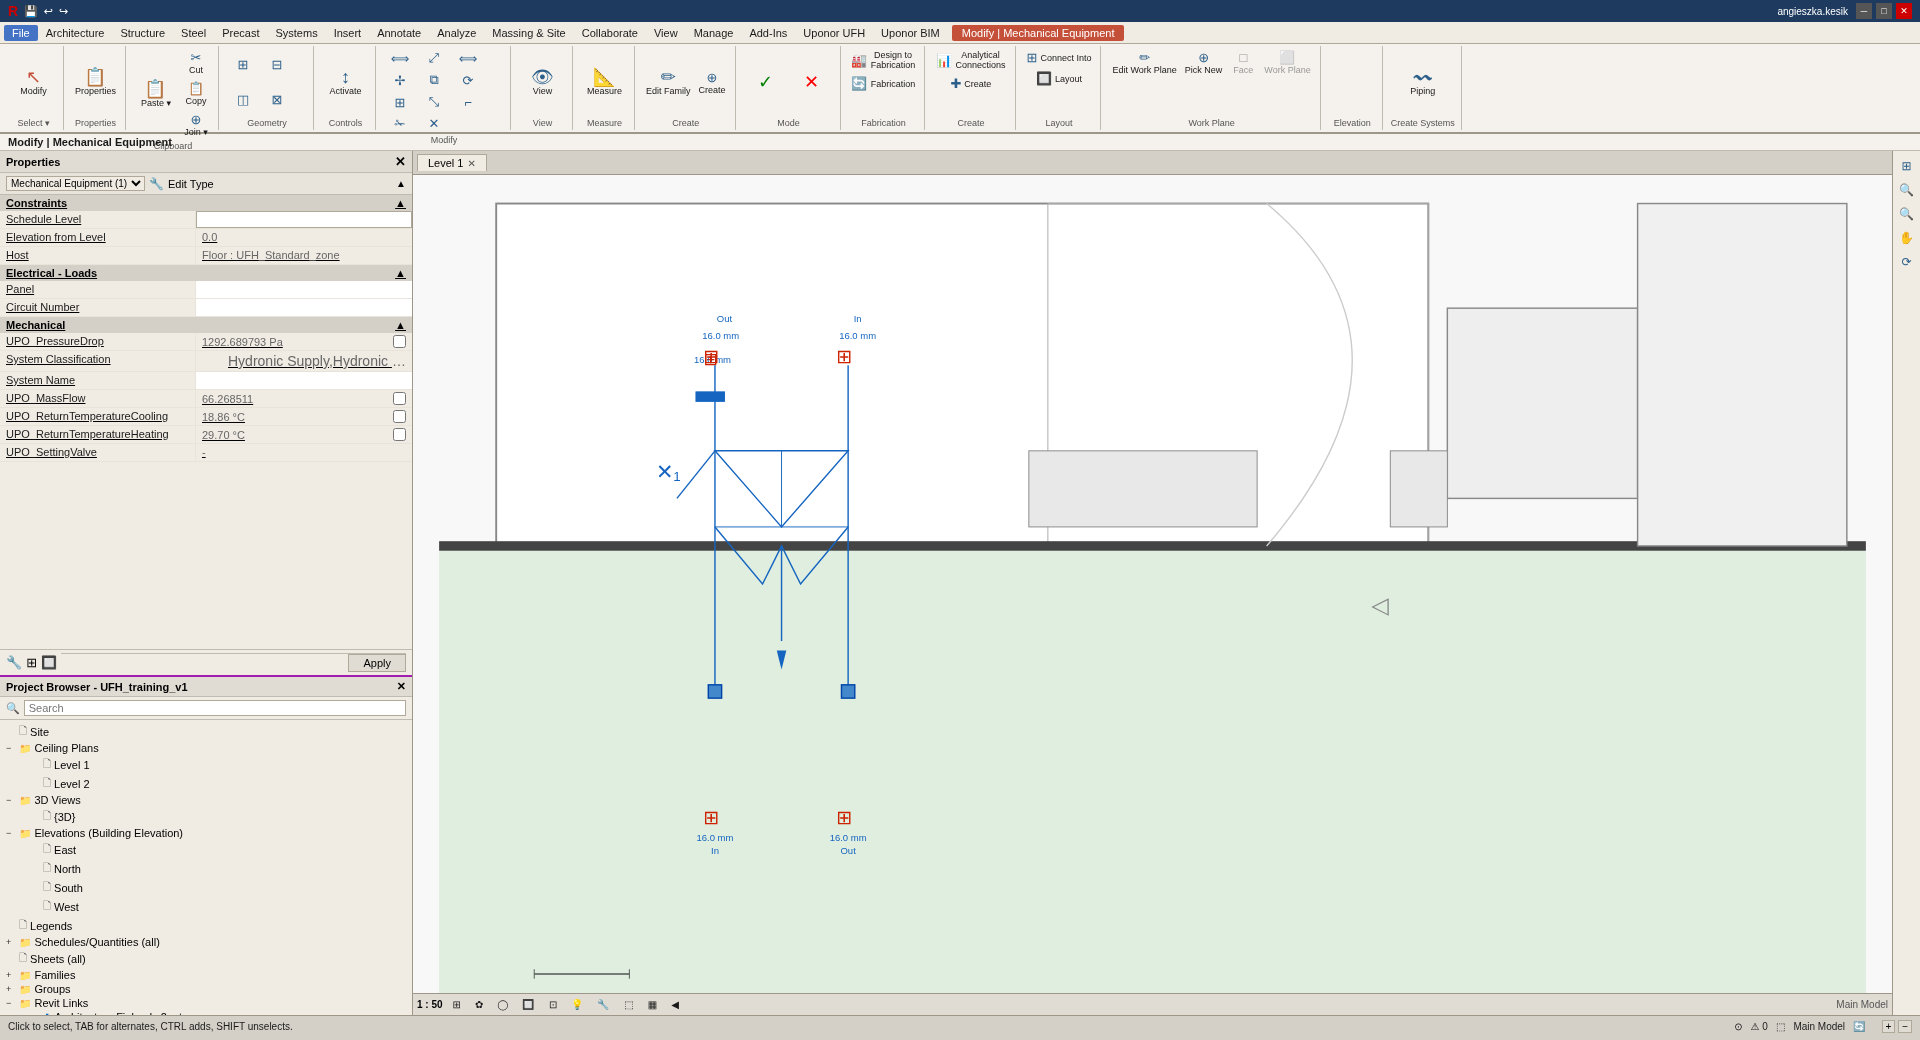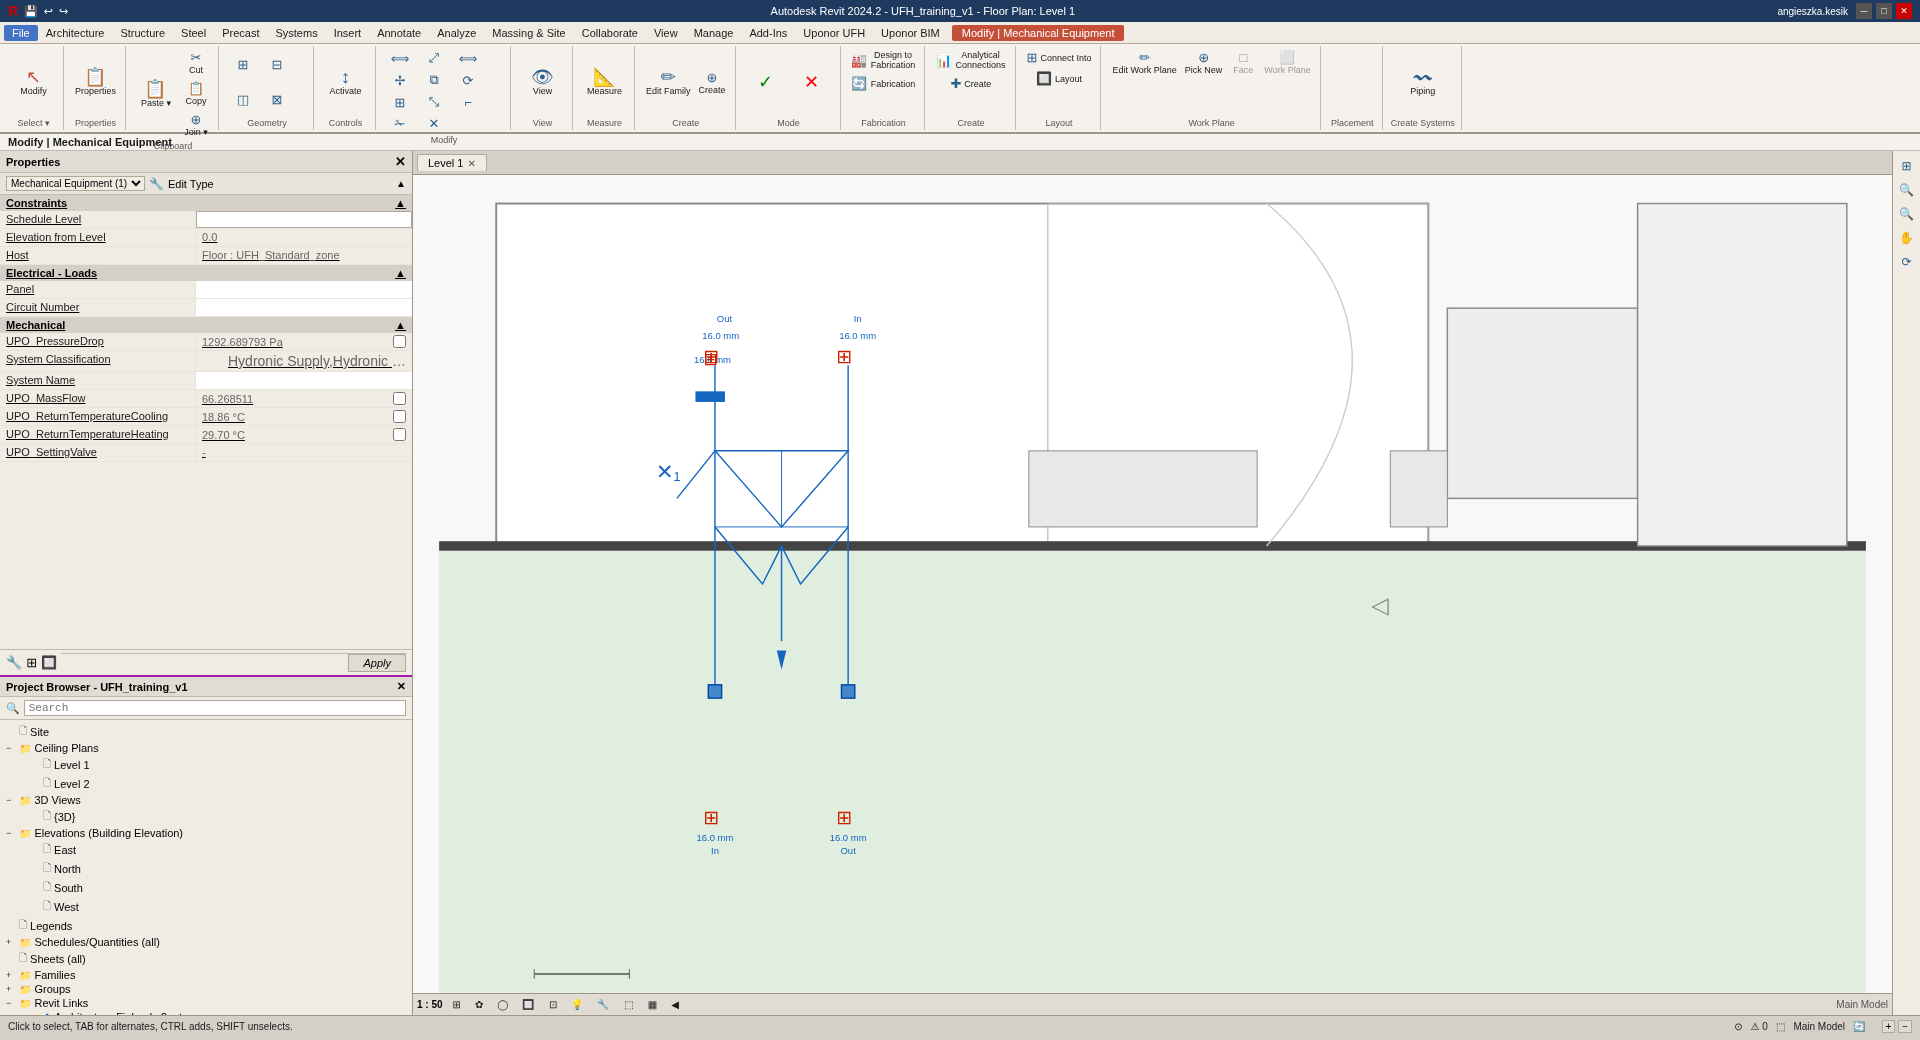--- a/index.html
+++ b/index.html
@@ -215,21 +215,20 @@
       display: flex;
       align-items: center;
       gap: 4px;
     }
     #pb-search input {
       flex: 1;
       font-size: 11px;
       border: 1px solid #b0a898;
       padding: 1px 4px;
       background: #fff;
-      font-family: Liberation Mono, monospace;
     }
     #pb-tree {
       overflow-y: auto;
       flex: 1;
       padding: 2px 0;
     }
     .tree-item {
       display: flex;
       align-items: center;
       padding: 1px 6px;
@@ -362,21 +361,20 @@
 </head>
 <body>
 
 <div id="title-bar">
   <div style="display:flex;align-items:center;gap:6px;">
     <span style="color:#c00;font-weight:bold;font-size:14px;">R</span>
     <span style="font-size:11px;cursor:pointer;">💾</span>
     <span style="font-size:11px;cursor:pointer;">↩</span>
     <span style="font-size:11px;cursor:pointer;">↪</span>
   </div>
-  <div class="title-center">Autodesk Revit 2024.2 - UFH_training_v1 - Floor Plan: Level 1</div>
   <div style="display:flex;align-items:center;gap:8px;">
     <span style="font-size:10px;">angieszka.kesik</span>
     <div class="win-controls">
       <button class="win-btn">─</button>
       <button class="win-btn">□</button>
       <button class="win-btn" style="background:#c00;">✕</button>
     </div>
   </div>
 </div>
 
@@ -621,21 +619,21 @@
             <span class="icon-sm" style="color:#999;">⬜</span>
             <span style="font-size:9px;color:#999;">Work Plane</span>
           </div>
         </div>
       </div>
       <div class="ribbon-group-label">Work Plane</div>
     </div>
 
     <div class="ribbon-group">
       <div class="ribbon-btn-row"></div>
-      <div class="ribbon-group-label">Placement</div>
+      <div class="ribbon-group-label">Elevation</div>
     </div>
 
     <div class="ribbon-group">
       <div class="ribbon-btn-row">
         <div class="ribbon-btn ribbon-btn-large">
           <span class="icon">〰</span>
           <span>Piping</span>
         </div>
       </div>
       <div class="ribbon-group-label">Create Systems</div>
@@ -741,21 +739,21 @@
           <div class="prop-label">UPO_SettingValve</div>
           <div class="prop-value gray">-</div>
         </div>
       </div>
 
       <div style="display:flex;padding:3px 6px;border-top:1px solid #c0bbb0;align-items:center;gap:4px;">
         <span style="cursor:pointer;font-size:13px;">🔧</span>
         <span style="cursor:pointer;font-size:13px;">⊞</span>
         <span style="cursor:pointer;font-size:13px;">🔲</span>
         <div id="apply-row" style="display:flex;justify-content:flex-end;flex:1;padding:0;">
-          <button style="padding:2px 14px;background:#e0dcd4;border:1px solid #b0a898;cursor:pointer;font-size:11px;font-style:italic;">Apply</button>
+          <button style="padding:2px 14px;background:#e0dcd4;border:1px solid #b0a898;cursor:pointer;font-size:11px;">Apply</button>
         </div>
       </div>
     </div>
 
     <div id="project-browser">
       <div id="pb-header">
         <span>Project Browser - UFH_training_v1</span>
         <span class="close-btn">✕</span>
       </div>
       <div id="pb-search">

